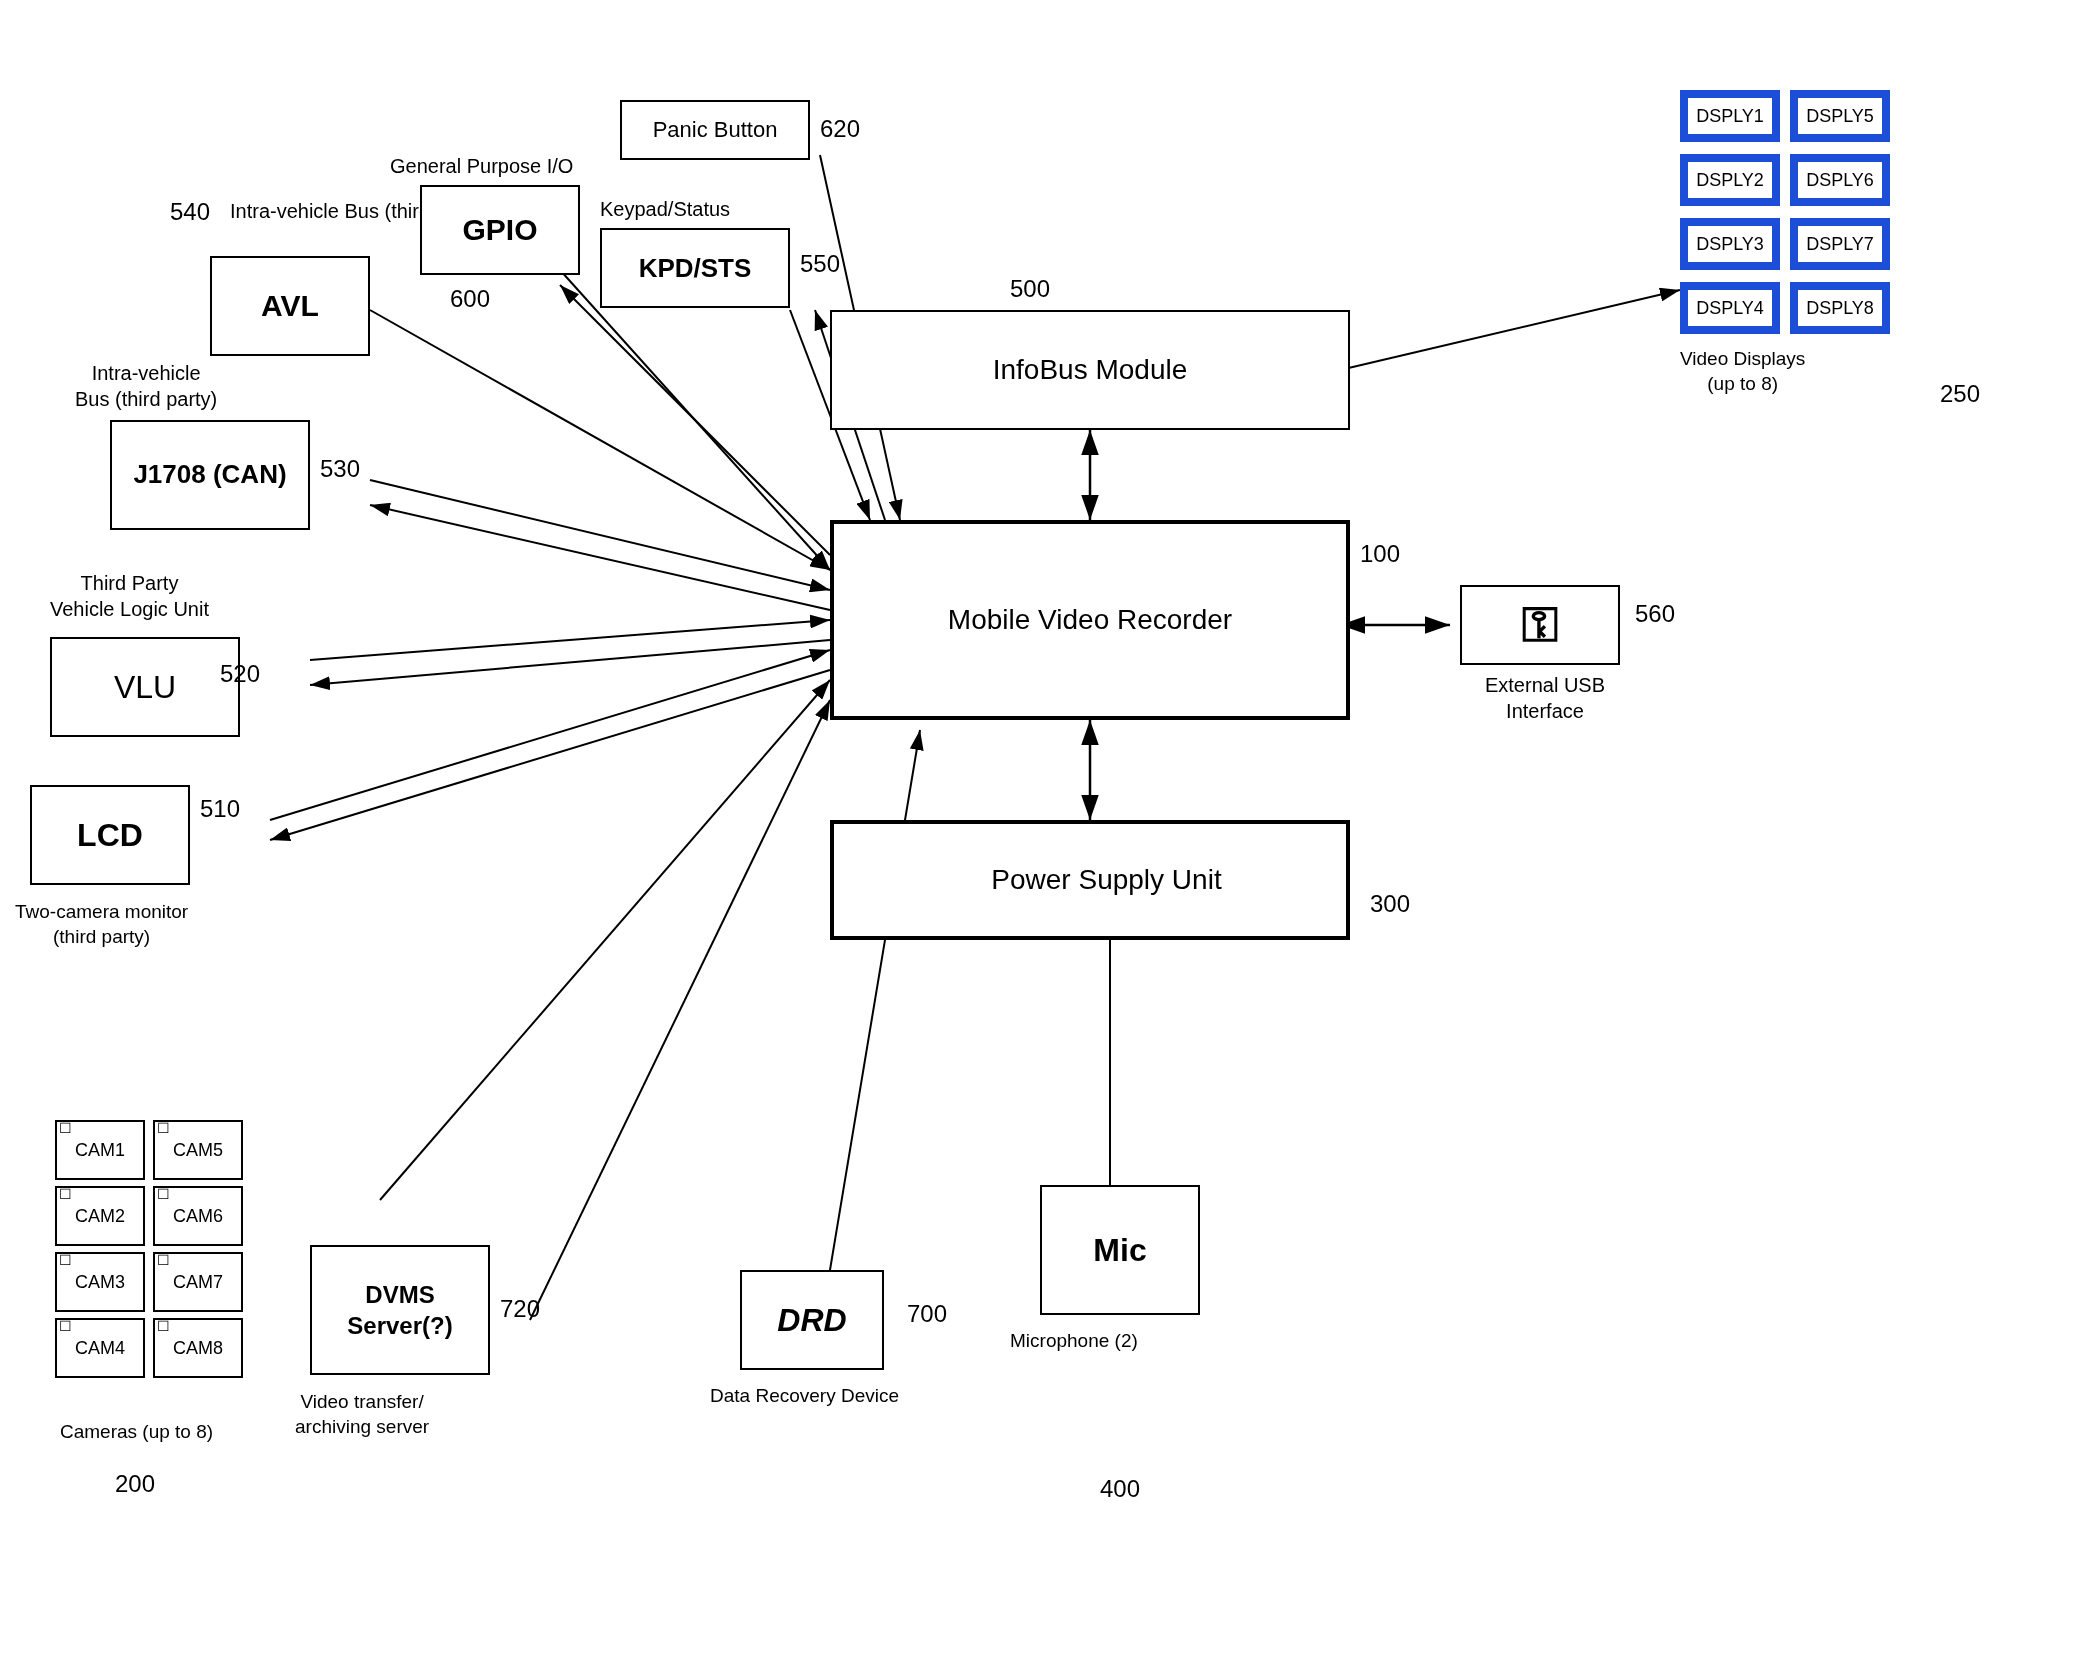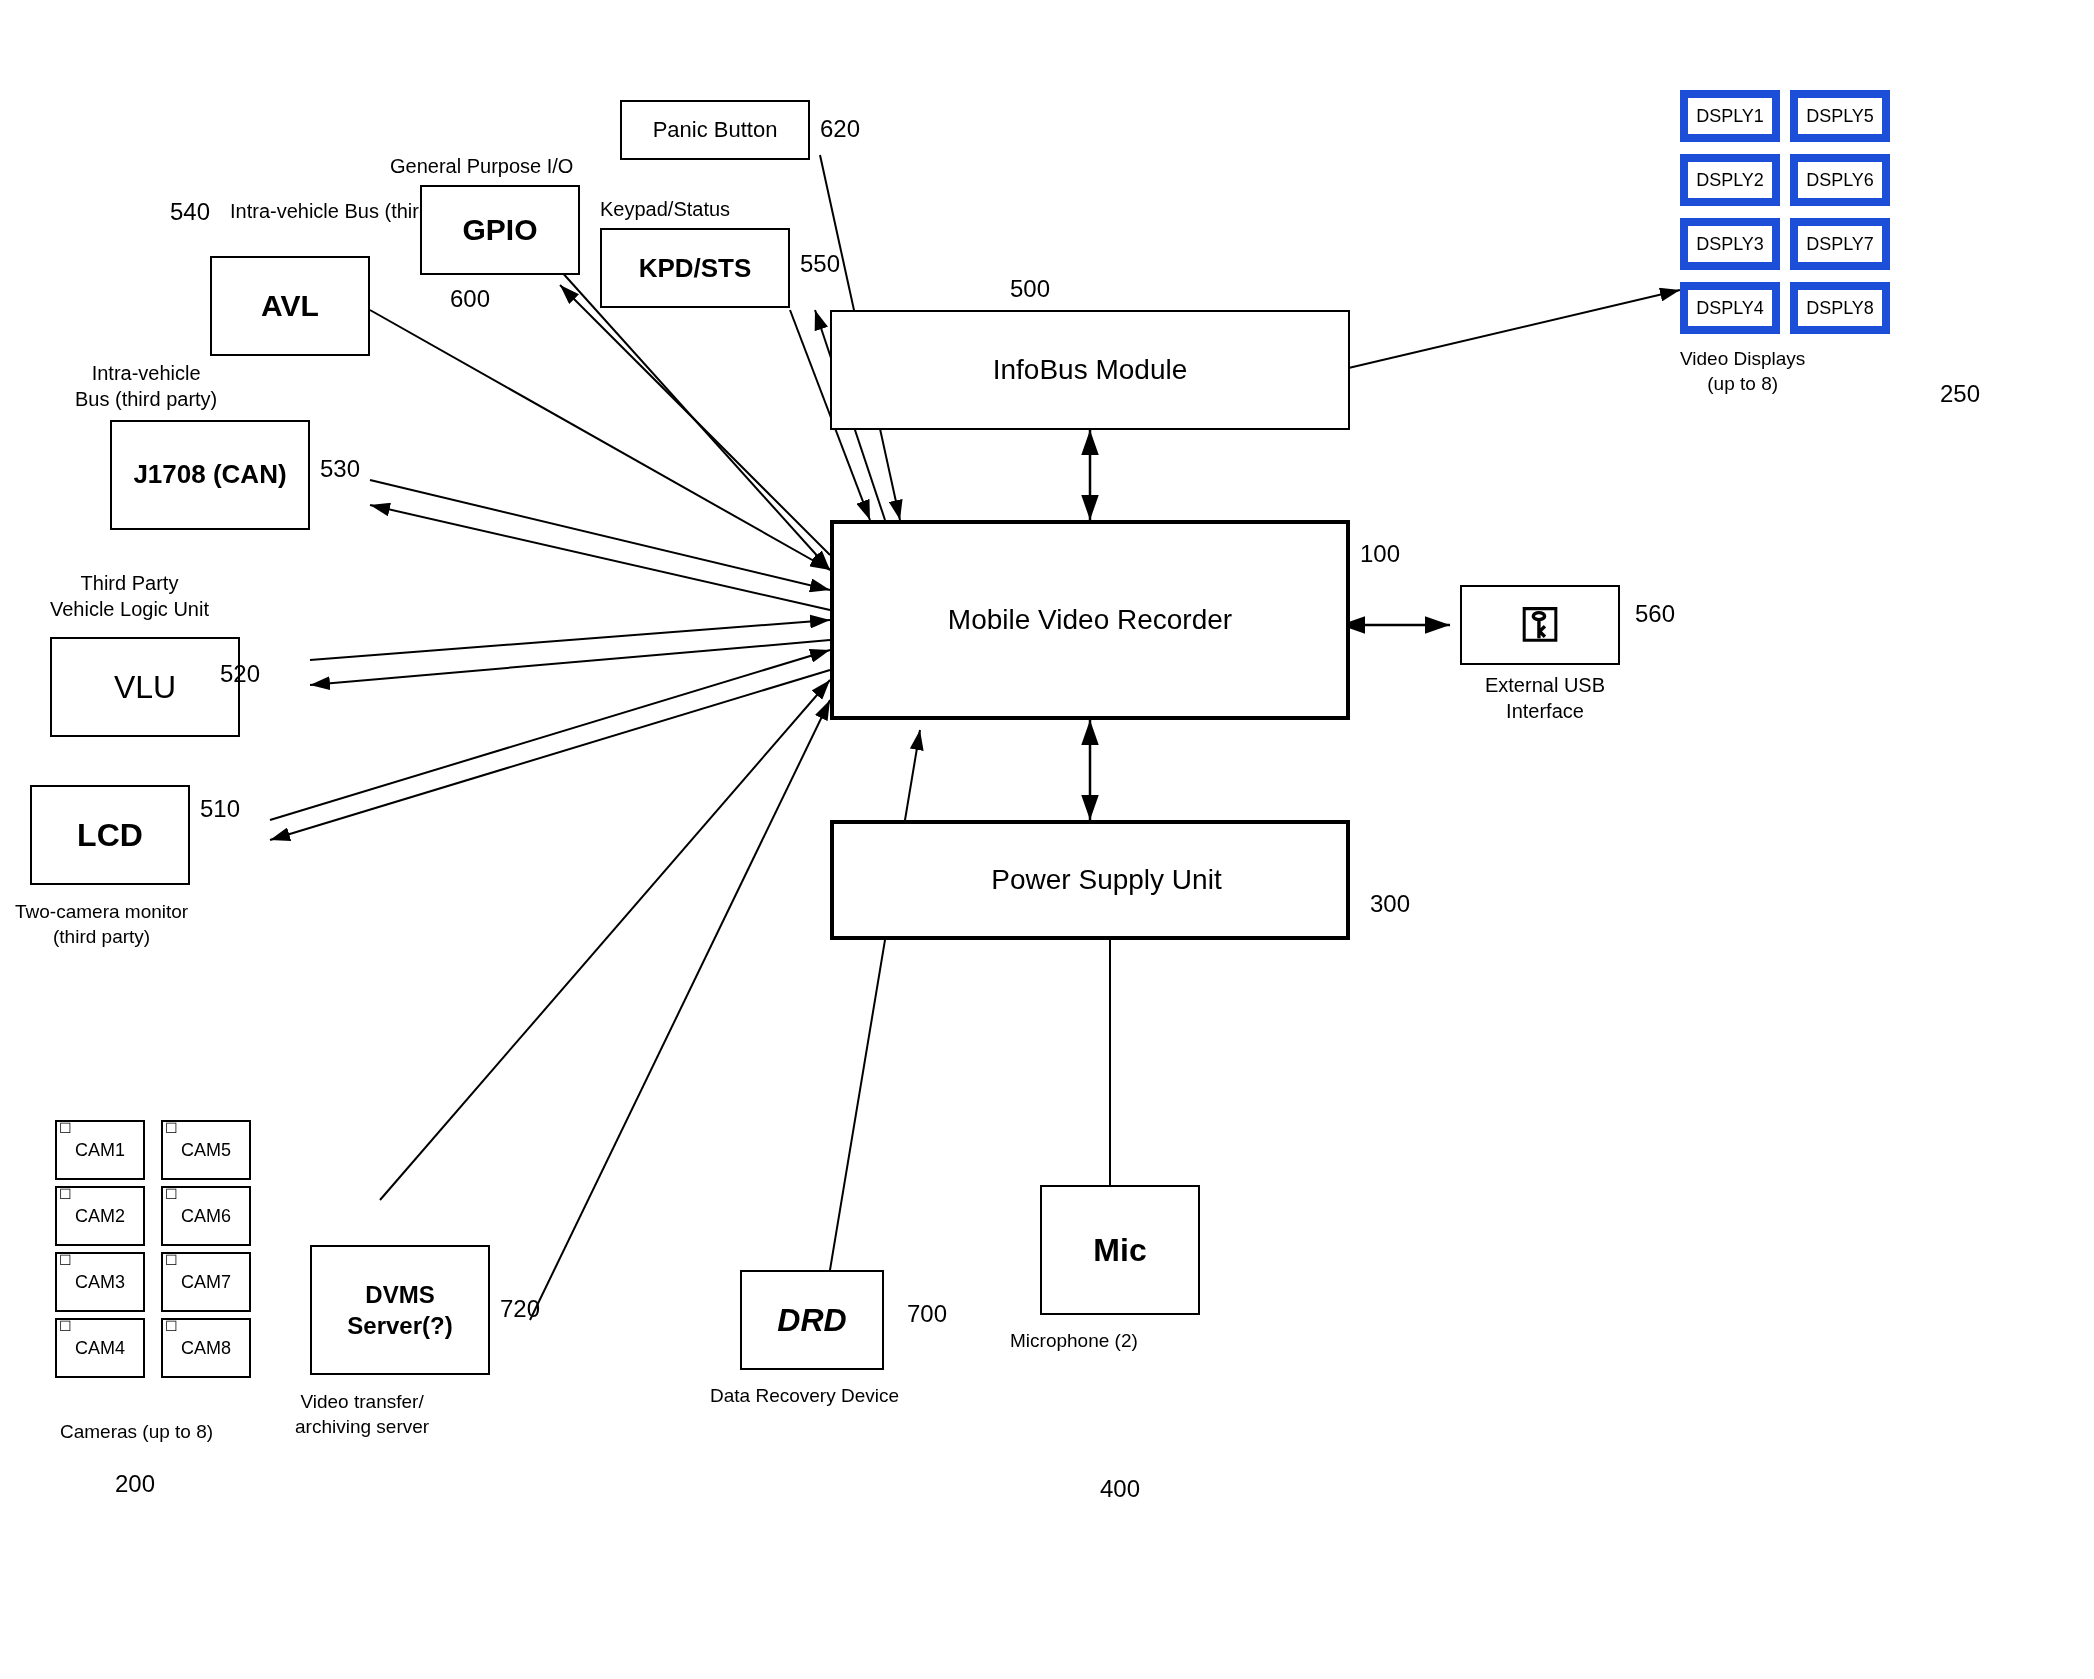--- a/index.html
+++ b/index.html
@@ -48,21 +48,21 @@
       left: 0;
       width: 2094px;
       height: 1679px;
       pointer-events: none;
     }
     .cam-group, .dsply-group {
       position: absolute;
     }
     .cam-row {
       display: flex;
-      gap: 16px;
+      gap: 8px;
       margin-bottom: 6px;
     }
     .cam-item {
       width: 90px;
       height: 60px;
       border: 2px solid #000;
       display: flex;
       align-items: center;
       justify-content: center;
       font-size: 18px;

